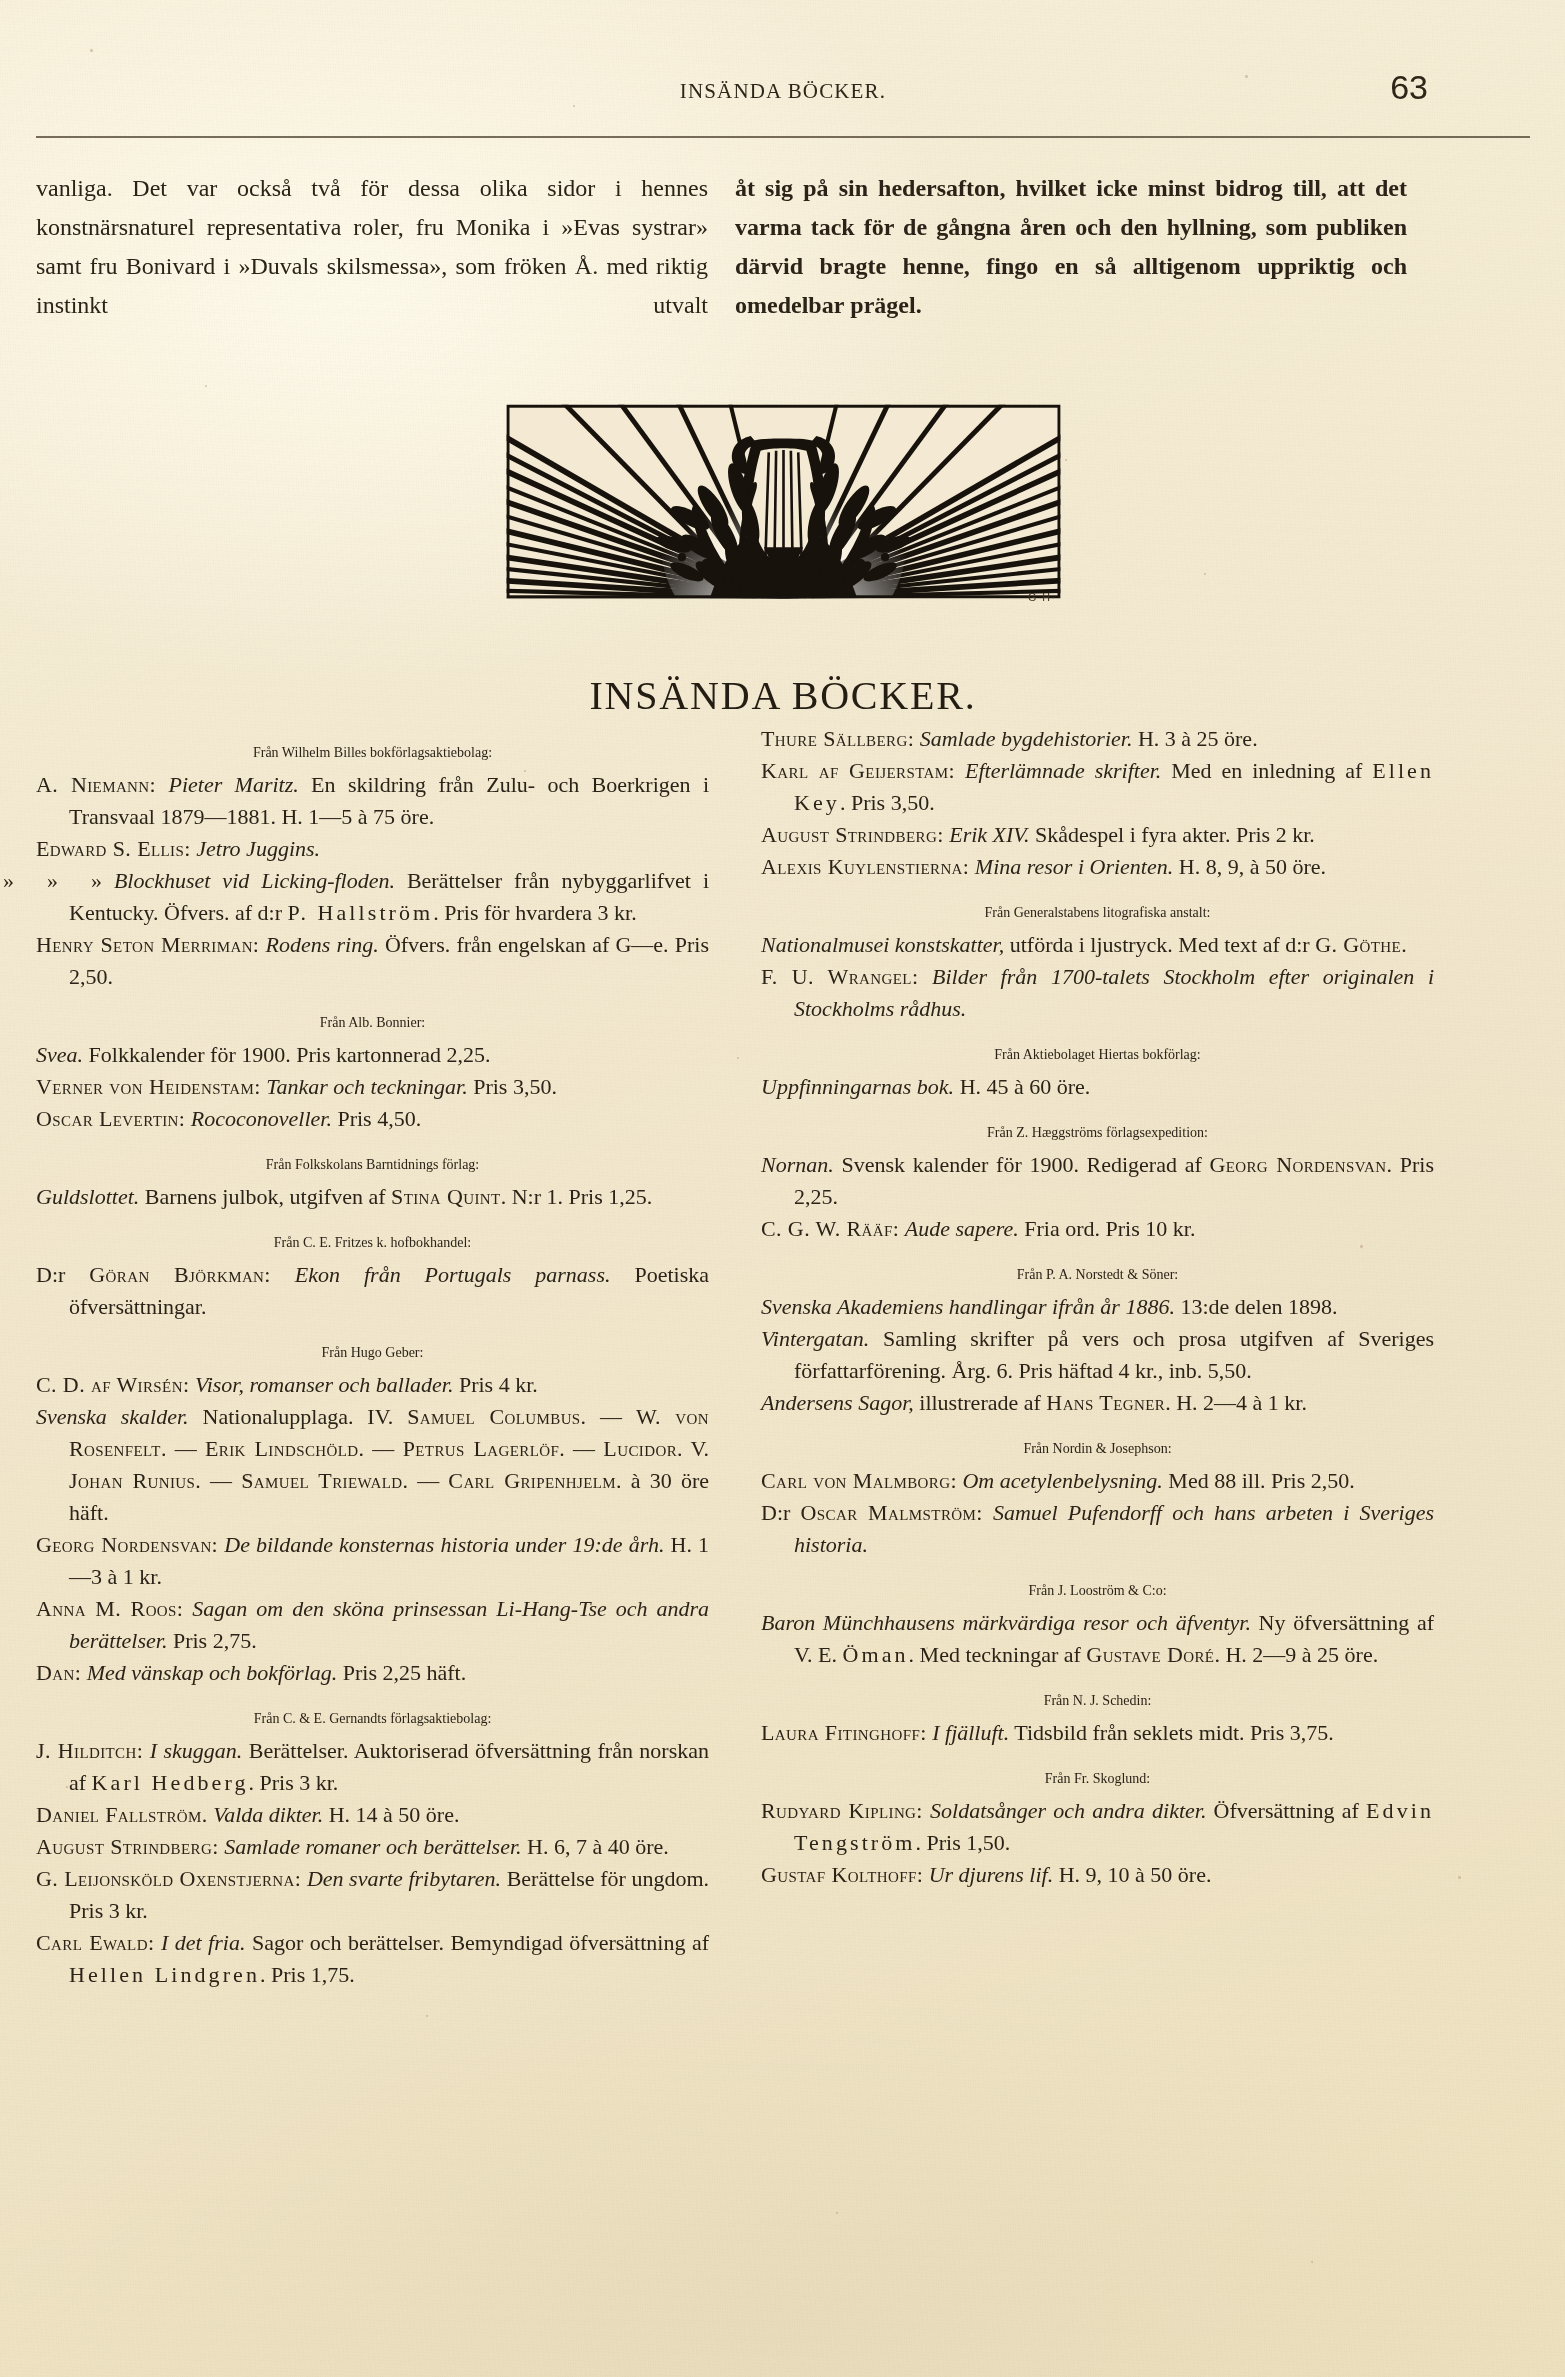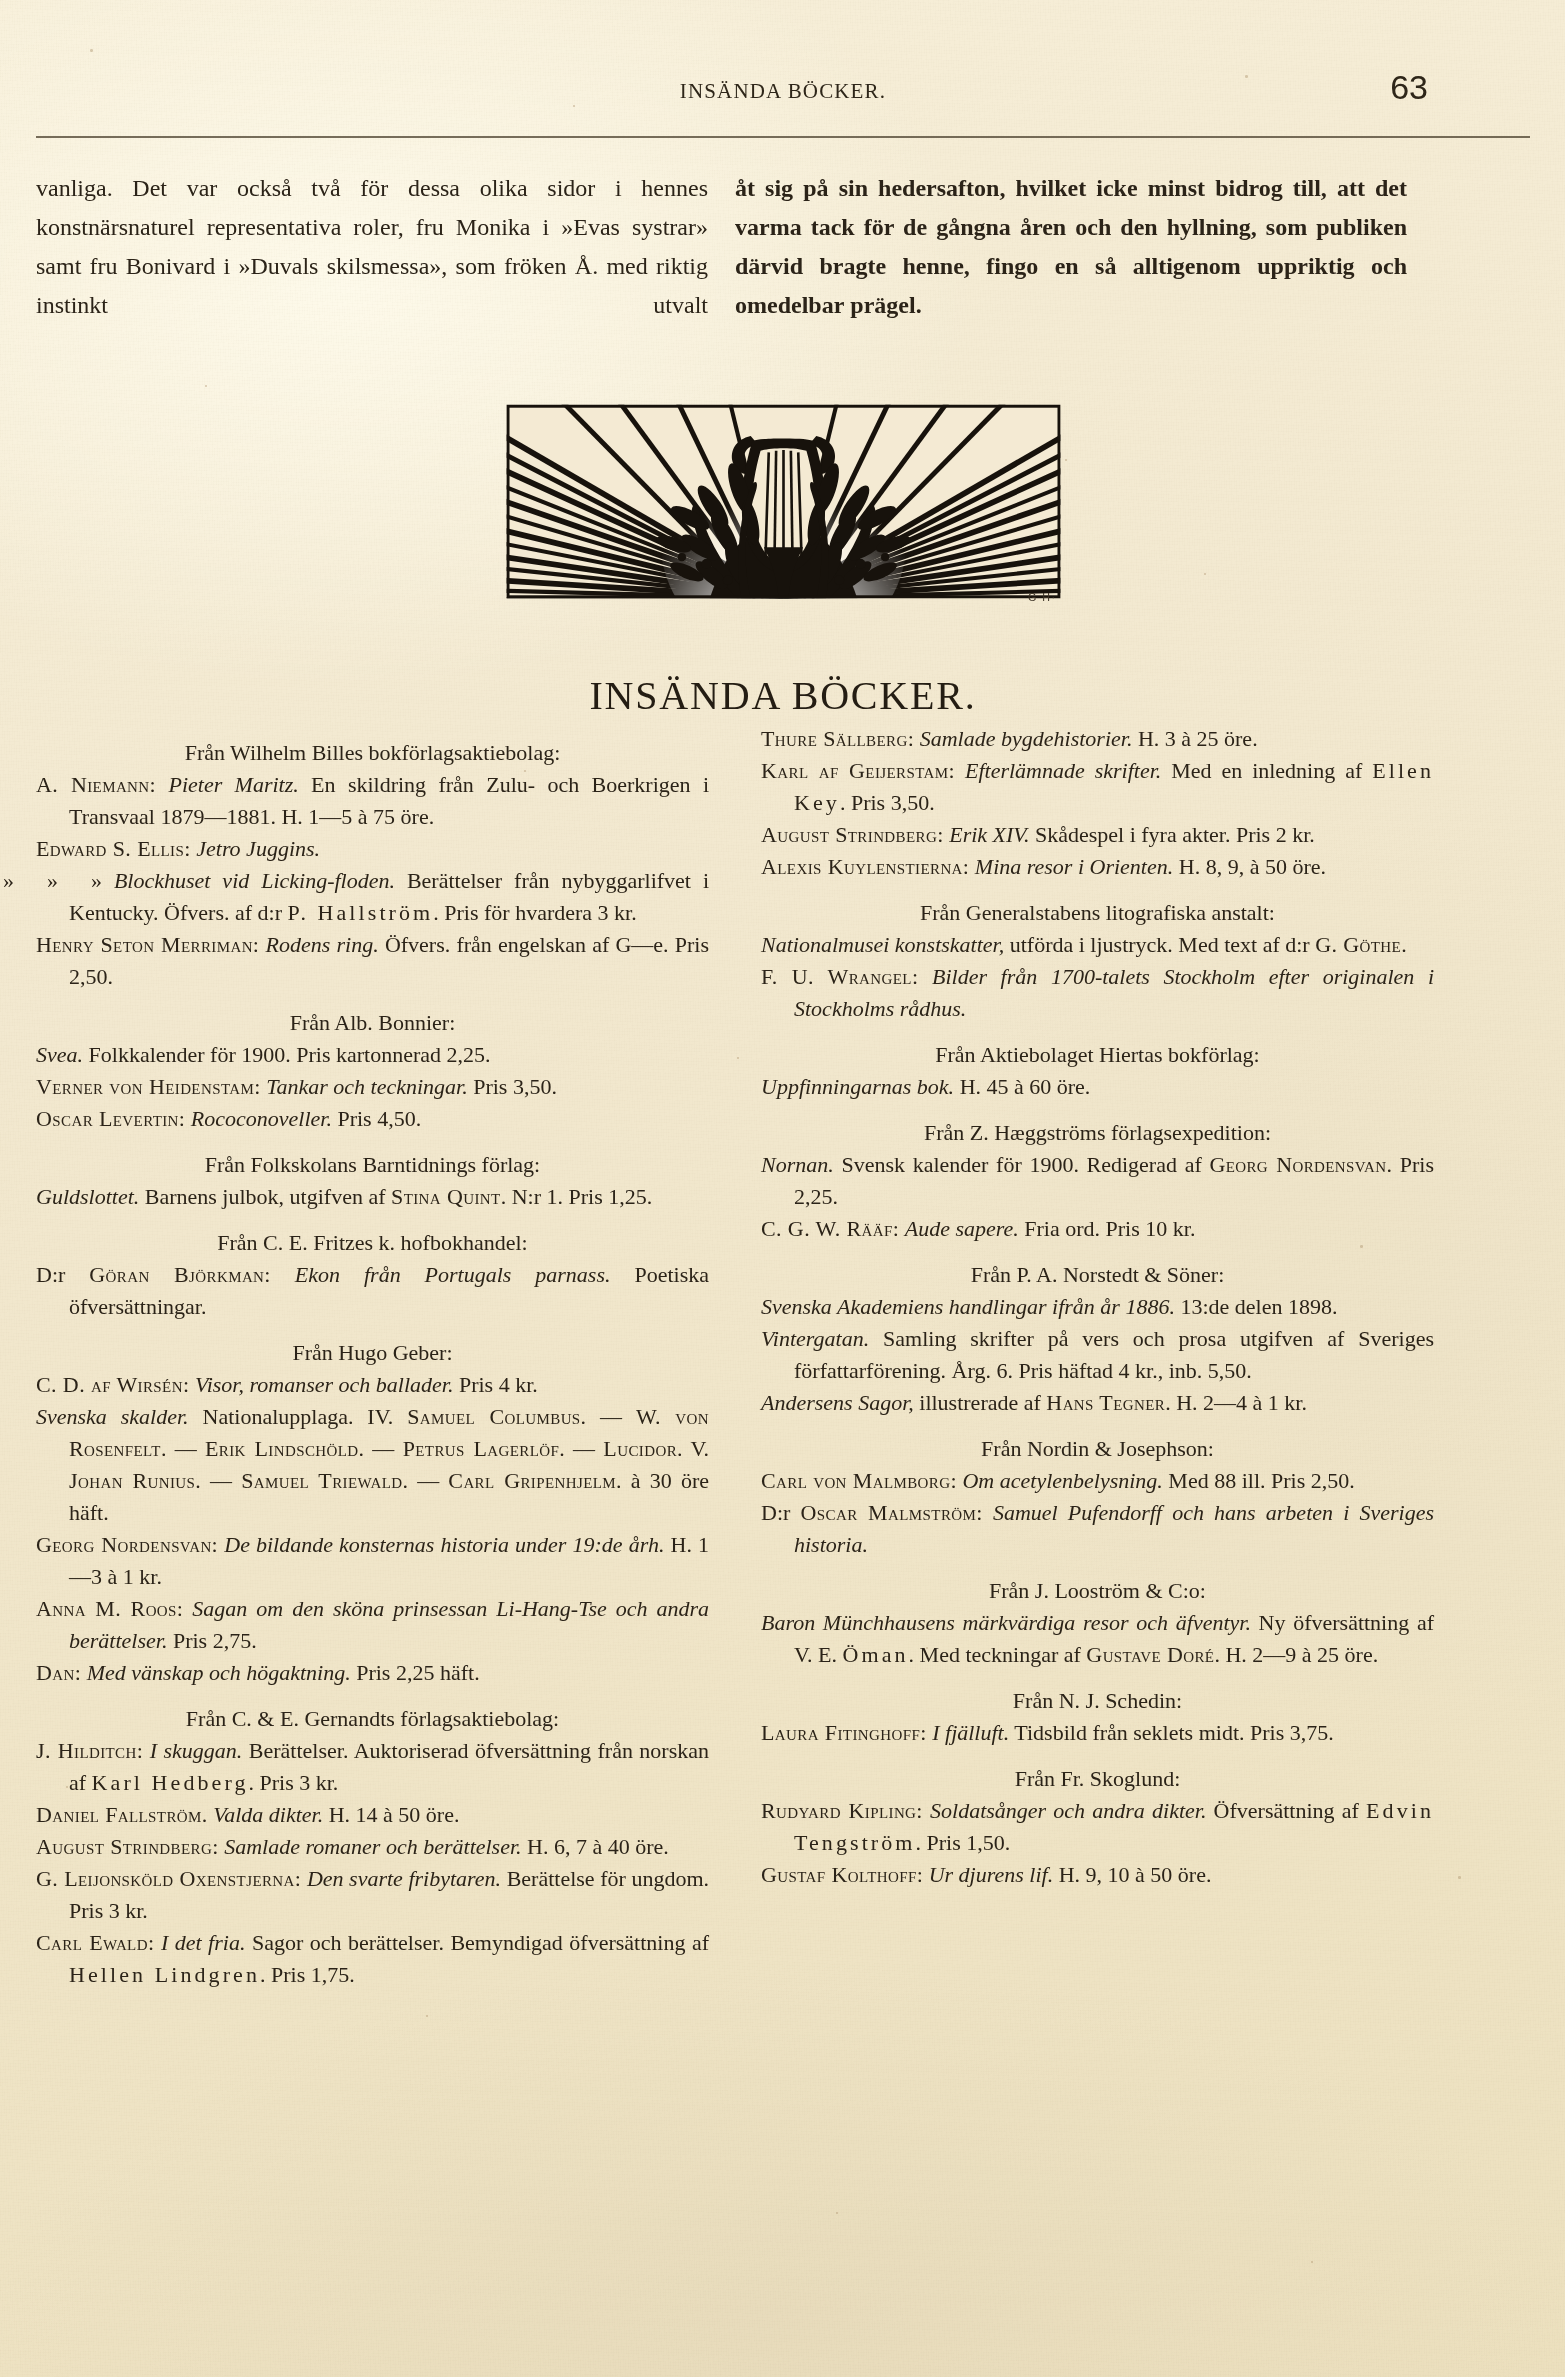--- a/index.html
+++ b/index.html
@@ -90,21 +90,21 @@
   .columns {
     position:absolute; top:723px; left:36px; right:36px;
     display:flex; gap:52px;
   }
   .col { width:673px; }
 
   .pub {
     margin:0 0 0 0;
     padding-top:14px;
     text-align:center;
-    font-size:22px;
+    font-size:14px;
     line-height:32px;
   }
 
   .entry {
     margin:0;
     font-size:22px;
     line-height:32px;
     text-indent:-33px;
     padding-left:33px;
     text-align:justify;
@@ -279,21 +279,21 @@
         <p class="entry"><span class="sc">Oscar Levertin:</span> <span class="it">Rococonoveller.</span> <span>Pris 4,50.</span></p>
         <p class="pub">Från Folkskolans Barntidnings förlag:</p>
         <p class="entry"><span class="it">Guldslottet.</span> <span>Barnens julbok, utgifven af <span class="sc">Stina Quint</span>. N:r 1. Pris 1,25.</span></p>
         <p class="pub">Från C. E. Fritzes k. hofbokhandel:</p>
         <p class="entry">D:r <span class="sc">Göran Björkman:</span> <span class="it">Ekon från Portugals parnass.</span> <span>Poetiska öfversättningar.</span></p>
         <p class="pub">Från Hugo Geber:</p>
         <p class="entry"><span class="sc">C. D. af Wirsén:</span> <span class="it">Visor, romanser och ballader.</span> <span>Pris 4 kr.</span></p>
         <p class="entry"><span class="it">Svenska skalder.</span> <span>Nationalupplaga. IV. <span class="sc">Samuel Columbus</span>. — <span class="sc">W. von Rosenfelt</span>. — <span class="sc">Erik Lindschöld</span>. — <span class="sc">Petrus Lagerlöf</span>. — <span class="sc">Lucidor</span>. V. <span class="sc">Johan Runius</span>. — <span class="sc">Samuel Triewald</span>. — <span class="sc">Carl Gripenhjelm</span>. à 30 öre häft.</span></p>
         <p class="entry"><span class="sc">Georg Nordensvan:</span> <span class="it">De bildande konsternas historia under 19:de årh.</span> <span>H. 1—3 à 1 kr.</span></p>
         <p class="entry"><span class="sc">Anna M. Roos:</span> <span class="it">Sagan om den sköna prinsessan Li-Hang-Tse och andra berättelser.</span> <span>Pris 2,75.</span></p>
-        <p class="entry"><span class="sc">Dan:</span> <span class="it">Med vänskap och högaktning.</span> <span>Pris 2,25 häft.</span></p>
+        <p class="entry"><span class="sc">Dan:</span> <span class="it">Med vänskap och bokförlag.</span> <span>Pris 2,25 häft.</span></p>
         <p class="pub">Från C. &amp; E. Gernandts förlagsaktiebolag:</p>
         <p class="entry"><span class="sc">J. Hilditch:</span> <span class="it">I skuggan.</span> <span>Berättelser. Auktoriserad öfversättning från norskan af <span class="sp">Karl Hedberg</span>. Pris 3 kr.</span></p>
         <p class="entry"><span class="sc">Daniel Fallström.</span> <span class="it">Valda dikter.</span> <span>H. 14 à 50 öre.</span></p>
         <p class="entry"><span class="sc">August Strindberg:</span> <span class="it">Samlade romaner och berättelser.</span> <span>H. 6, 7 à 40 öre.</span></p>
         <p class="entry"><span class="sc">G. Leijonsköld Oxenstjerna:</span> <span class="it">Den svarte fribytaren.</span> <span>Berättelse för ungdom. Pris 3 kr.</span></p>
         <p class="entry"><span class="sc">Carl Ewald:</span> <span class="it">I det fria.</span> <span>Sagor och berättelser. Bemyndigad öfversättning af <span class="sp">Hellen Lindgren</span>. Pris 1,75.</span></p>
       </div>
     <div class="col" id="col-right">
         <p class="entry"><span class="sc">Thure Sällberg:</span> <span class="it">Samlade bygdehistorier.</span> <span>H. 3 à 25 öre.</span></p>
         <p class="entry"><span class="sc">Karl af Geijerstam:</span> <span class="it">Efterlämnade skrifter.</span> <span>Med en inledning af <span class="sp">Ellen Key</span>. Pris 3,50.</span></p>

